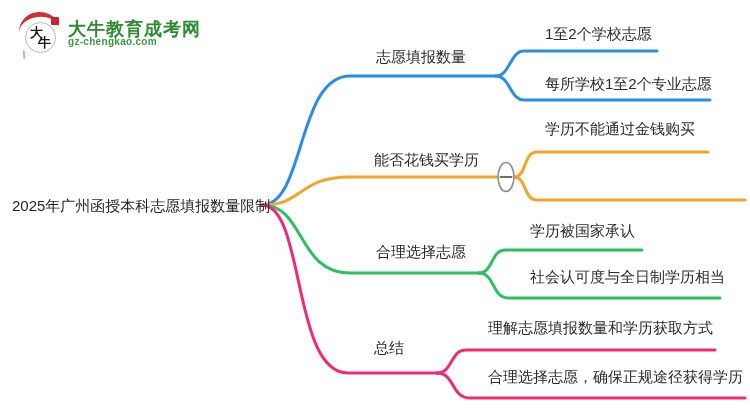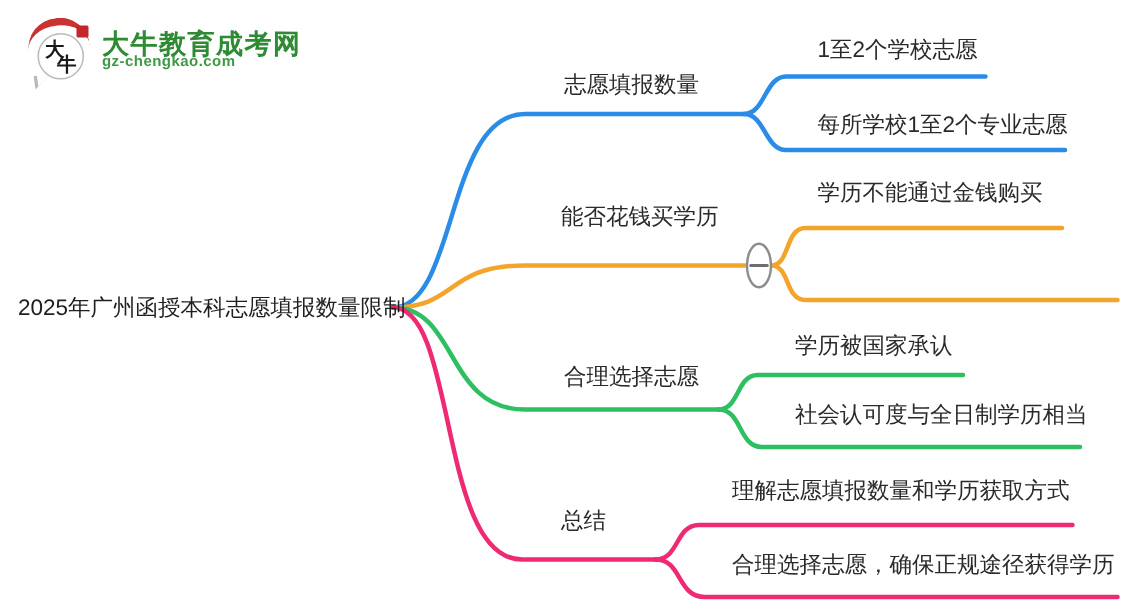--- a/index.html
+++ b/index.html
@@ -68,21 +68,21 @@
       <span class="icon-c1">大</span>
       <span class="icon-c2">牛</span>
     </div>
     <div class="logo-title">大牛教育成考网</div>
     <div class="logo-sub">gz-chengkao.com</div>
   </div>
 
   <div class="node root-node" style="left:12px;top:195px;">2025年广州函授本科志愿填报数量限制</div>
 
   <div class="node" style="left:376px;top:47px;">志愿填报数量</div>
-  <div class="node" style="left:374px;top:135px;">能否花钱买学历</div>
+  <div class="node" style="left:374px;top:150px;">能否花钱买学历</div>
   <div class="node" style="left:376px;top:242px;">合理选择志愿</div>
   <div class="node" style="left:374px;top:338px;">总结</div>
 
   <div class="node" style="left:545px;top:24px;">1至2个学校志愿</div>
   <div class="node" style="left:545px;top:74px;">每所学校1至2个专业志愿</div>
 
   <div class="node" style="left:545px;top:119px;">学历不能通过金钱购买</div>
 
   <div class="node" style="left:530px;top:221px;text-align:right;">学历被国家承认</div>
   <div class="node" style="left:530px;top:267px;">社会认可度与全日制学历相当</div>

